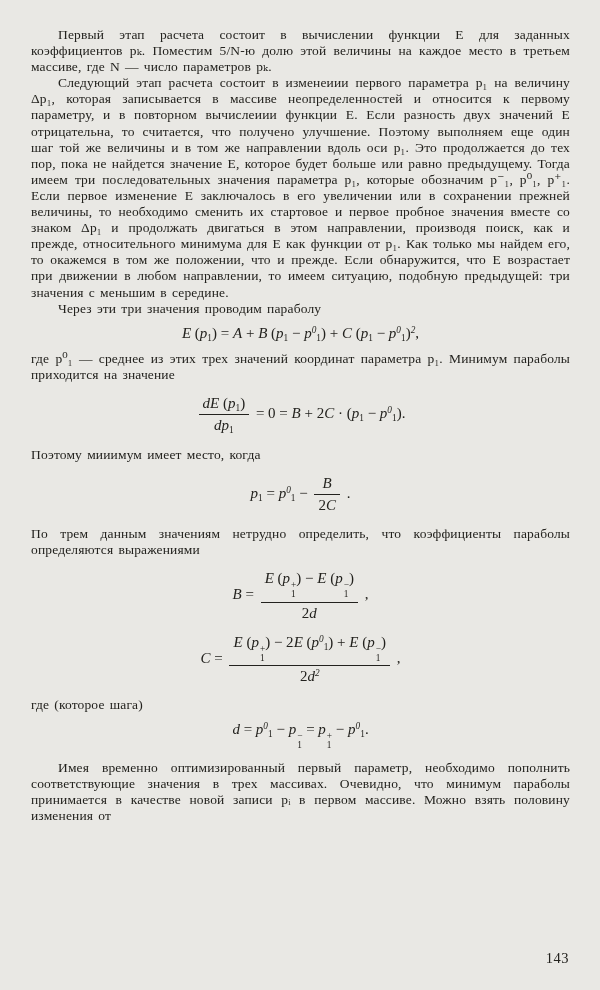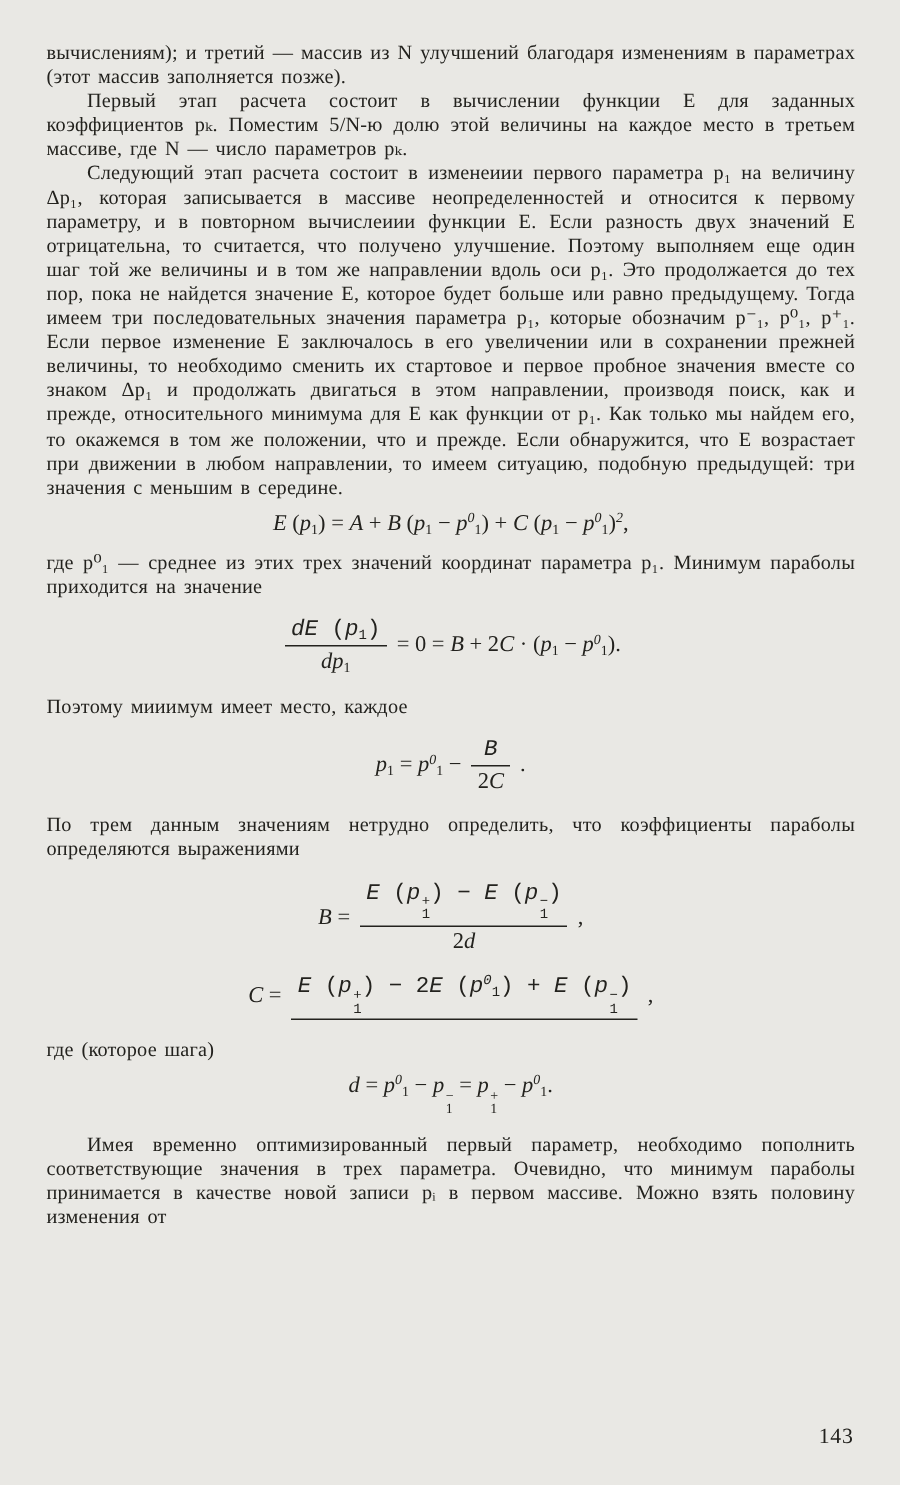--- a/index.html
+++ b/index.html
@@ -39,58 +39,58 @@
   .ss {
     display:inline-flex; flex-direction:column; align-items:flex-start;
     font-size:0.62em; line-height:1.0; vertical-align:-0.5em; margin-left:1px;
   }
   .ss .ss-sup { font-style:normal; }
   .ss .ss-sub { font-style:normal; }
   .frac {
     display:inline-block; vertical-align:middle;
     text-align:center; line-height:1.15; margin:0 3px;
   }
-  .frac > .num { display:block; padding:0 4px 2px 4px; border-bottom:1px solid #23221e;font-family:Liberation Mono, monospace; }
+  .frac > .num { display:block; padding:0 4px 2px 4px; border-bottom:1px solid #23221e; }
   .frac > .den { display:block; padding:2px 4px 0 4px; }
   .page-number {
     position:absolute; top:950px; right:31px;
     font-size:14.5px; letter-spacing:0.5px;
   }
   .fgap-lg { margin-top:12px; margin-bottom:12px; }
 </style>
 </head>
 <body>
 
 <div class="page">
-  <p class="para">вычислениям); и третий — массив из N улучшений благодаря изменениям в параметрах (этот массив заполняется позже).</p>
   <p class="para ind">Первый этап расчета состоит в вычислении функции E для заданных коэффициентов pₖ. Поместим 5/N-ю долю этой величины на каждое место в третьем массиве, где N — число параметров pₖ.</p>
   <p class="para ind">Следующий этап расчета состоит в изменеиии первого параметра p₁ на величину Δp₁, которая записывается в массиве неопределенностей и относится к первому параметру, и в повторном вычислеиии функции E. Если разность двух значений E отрицательна, то считается, что получено улучшение. Поэтому выполняем еще один шаг той же величины и в том же направлении вдоль оси p₁. Это продолжается до тех пор, пока не найдется значение E, которое будет больше или равно предыдущему. Тогда имеем три последовательных значения параметра p₁, которые обозначим p⁻₁, p⁰₁, p⁺₁. Если первое изменение E заключалось в его увеличении или в сохранении прежней величины, то необходимо сменить их стартовое и первое пробное значения вместе со знаком Δp₁ и продолжать двигаться в этом направлении, производя поиск, как и прежде, относительного минимума для E как функции от p₁. Как только мы найдем его, то окажемся в том же положении, что и прежде. Если обнаружится, что E возрастает при движении в любом направлении, то имеем ситуацию, подобную предыдущей: три значения с меньшим в середине.</p>
+  <p class="para ind">Через эти три значения проводим параболу</p>
   <div class="formula"><span class="it">E</span><span class="rm"> (</span><span class="it">p</span><span class="sb">1</span><span class="rm">) = </span><span class="it">A</span><span class="rm"> + </span><span class="it">B</span><span class="rm"> (</span><span class="it">p</span><span class="sb">1</span><span class="rm"> − </span><span class="it">p</span><span class="sp">0</span><span class="sb">1</span><span class="rm">) + </span><span class="it">C</span><span class="rm"> (</span><span class="it">p</span><span class="sb">1</span><span class="rm"> − </span><span class="it">p</span><span class="sp">0</span><span class="sb">1</span><span class="rm">)</span><span class="sp">2</span><span class="rm">,</span></div>
   <p class="para">где p⁰₁ — среднее из этих трех значений координат параметра p₁. Минимум параболы приходится на значение</p>
   <div class="formula fgap-lg"><span class="frac"><span class="num"><span class="it">dE</span><span class="rm"> (</span><span class="it">p</span><span class="sb">1</span><span class="rm">)</span></span><span class="den"><span class="it">dp</span><span class="sb">1</span></span></span><span class="rm"> = 0 = </span><span class="it">B</span><span class="rm"> + 2</span><span class="it">C</span><span class="rm"> · (</span><span class="it">p</span><span class="sb">1</span><span class="rm"> − </span><span class="it">p</span><span class="sp">0</span><span class="sb">1</span><span class="rm">).</span></div>
-  <p class="para">Поэтому мииимум имеет место, каждое</p>
+  <p class="para">Поэтому мииимум имеет место, когда</p>
   <div class="formula fgap-lg"><span class="it">p</span><span class="sb">1</span><span class="rm"> = </span><span class="it">p</span><span class="sp">0</span><span class="sb">1</span><span class="rm"> − </span><span class="frac"><span class="num"><span class="it">B</span></span><span class="den"><span class="rm">2</span><span class="it">C</span></span></span><span class="rm"> .</span></div>
   <p class="para">По трем данным значениям нетрудно определить, что коэффициенты параболы определяются выражениями</p>
   <div class="formula fgap-lg"><span class="it">B</span><span class="rm"> = </span><span class="frac"><span class="num"><span class="it">E</span><span class="rm"> (</span><span class="it">p</span><span class="ss">
             <span class="ss-sup">+</span>
             <span class="ss-sub">1</span>
           </span><span class="rm">) − </span><span class="it">E</span><span class="rm"> (</span><span class="it">p</span><span class="ss">
             <span class="ss-sup">−</span>
             <span class="ss-sub">1</span>
           </span><span class="rm">)</span></span><span class="den"><span class="rm">2</span><span class="it">d</span></span></span><span class="rm"> ,</span></div>
   <div class="formula fgap-lg"><span class="it">C</span><span class="rm"> = </span><span class="frac"><span class="num"><span class="it">E</span><span class="rm"> (</span><span class="it">p</span><span class="ss">
             <span class="ss-sup">+</span>
             <span class="ss-sub">1</span>
           </span><span class="rm">) − 2</span><span class="it">E</span><span class="rm"> (</span><span class="it">p</span><span class="sp">0</span><span class="sb">1</span><span class="rm">) + </span><span class="it">E</span><span class="rm"> (</span><span class="it">p</span><span class="ss">
             <span class="ss-sup">−</span>
             <span class="ss-sub">1</span>
-          </span><span class="rm">)</span></span></span><span class="rm"> ,</span></div>
+          </span><span class="rm">)</span></span><span class="den"><span class="rm">2</span><span class="it">d</span><span class="sp">2</span></span></span><span class="rm"> ,</span></div>
   <p class="para">где (которое шага)</p>
   <div class="formula"><span class="it">d</span><span class="rm"> = </span><span class="it">p</span><span class="sp">0</span><span class="sb">1</span><span class="rm"> − </span><span class="it">p</span><span class="ss">
         <span class="ss-sup">−</span>
         <span class="ss-sub">1</span>
       </span><span class="rm"> = </span><span class="it">p</span><span class="ss">
         <span class="ss-sup">+</span>
         <span class="ss-sub">1</span>
       </span><span class="rm"> − </span><span class="it">p</span><span class="sp">0</span><span class="sb">1</span><span class="rm">.</span></div>
-  <p class="para ind">Имея временно оптимизированный первый параметр, необходимо пополнить соответствующие значения в трех параметра. Очевидно, что минимум параболы принимается в качестве новой записи pᵢ в первом массиве. Можно взять половину изменения от</p>
+  <p class="para ind">Имея временно оптимизированный первый параметр, необходимо пополнить соответствующие значения в трех массивах. Очевидно, что минимум параболы принимается в качестве новой записи pᵢ в первом массиве. Можно взять половину изменения от</p>
   <div class="page-number">143</div>
 </div>
 
 </body></html>

